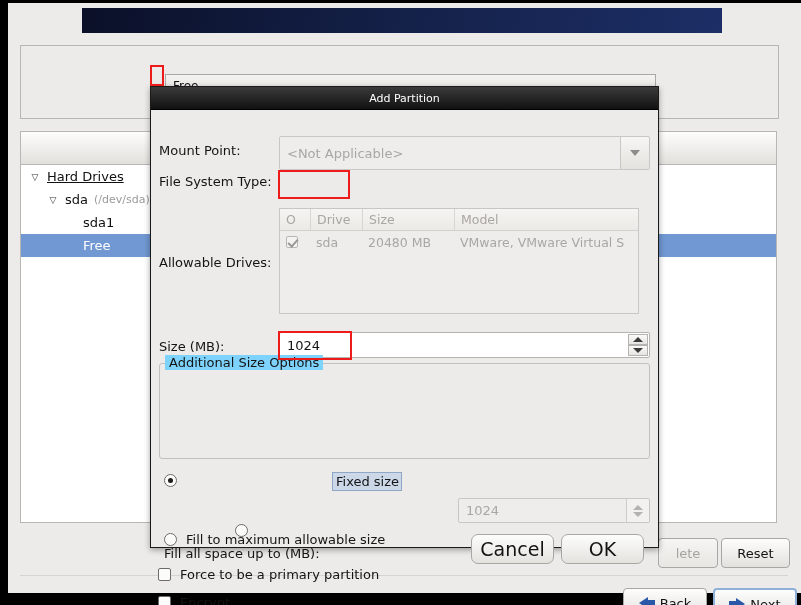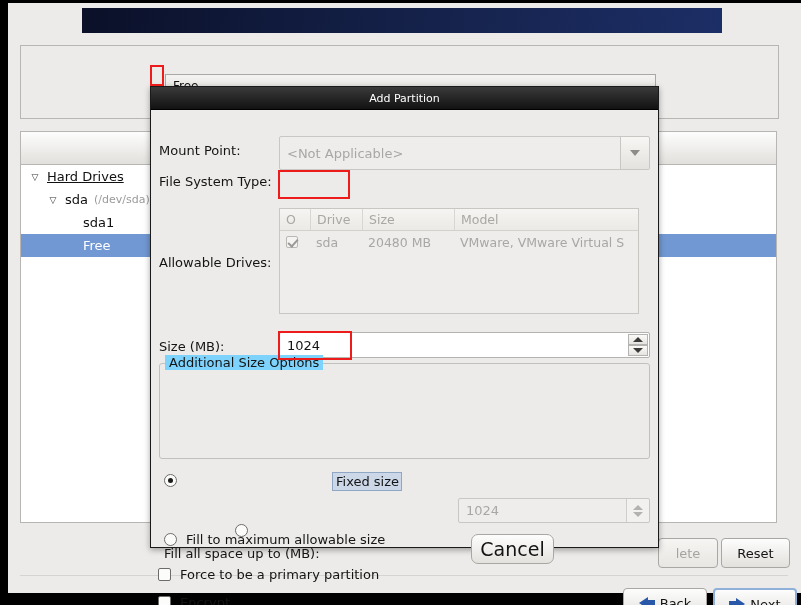--- a/index.html
+++ b/index.html
@@ -329,17 +329,18 @@
       <div class="chkrow" style="left:7px;top:457px;">
         <span class="cbx2"></span>
         <span>Force to be a primary partition</span>
       </div>
       <div class="chkrow" style="left:7px;top:485px;">
         <span class="cbx2"></span>
         <span>Encrypt</span>
       </div>
 
       <div class="dbtn" style="left:320px;top:424px;width:81px;">Cancel</div>
+      <div class="dbtn" style="left:410px;top:424px;width:81px;">OK</div>
 
     </div>
   </div>
 
 </div>
 
 </body></html>

